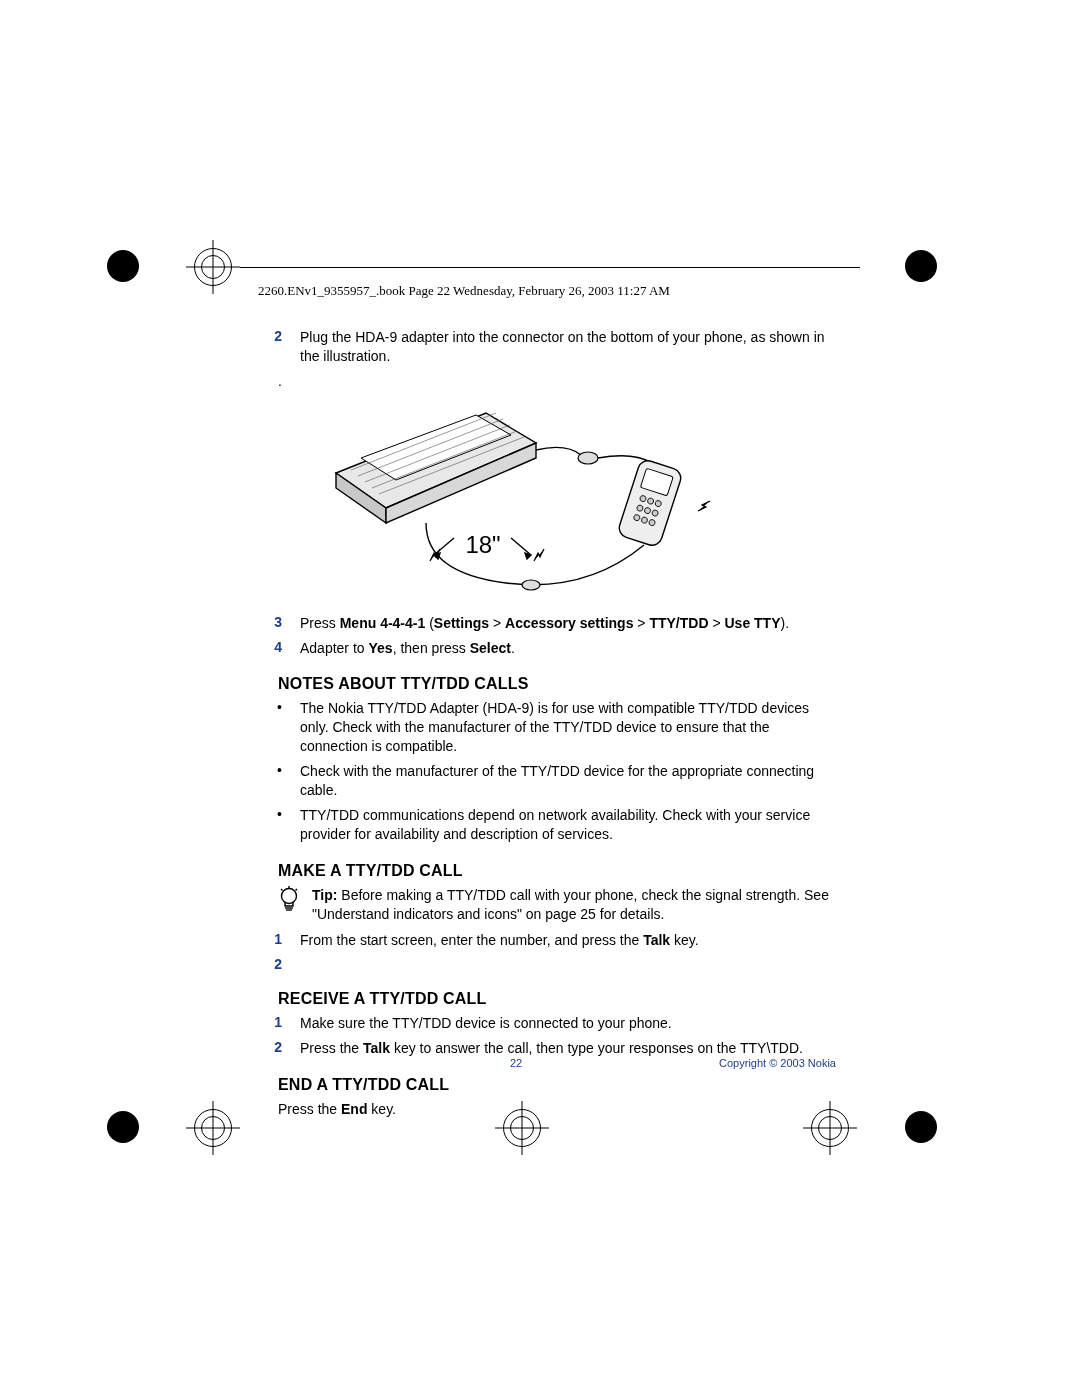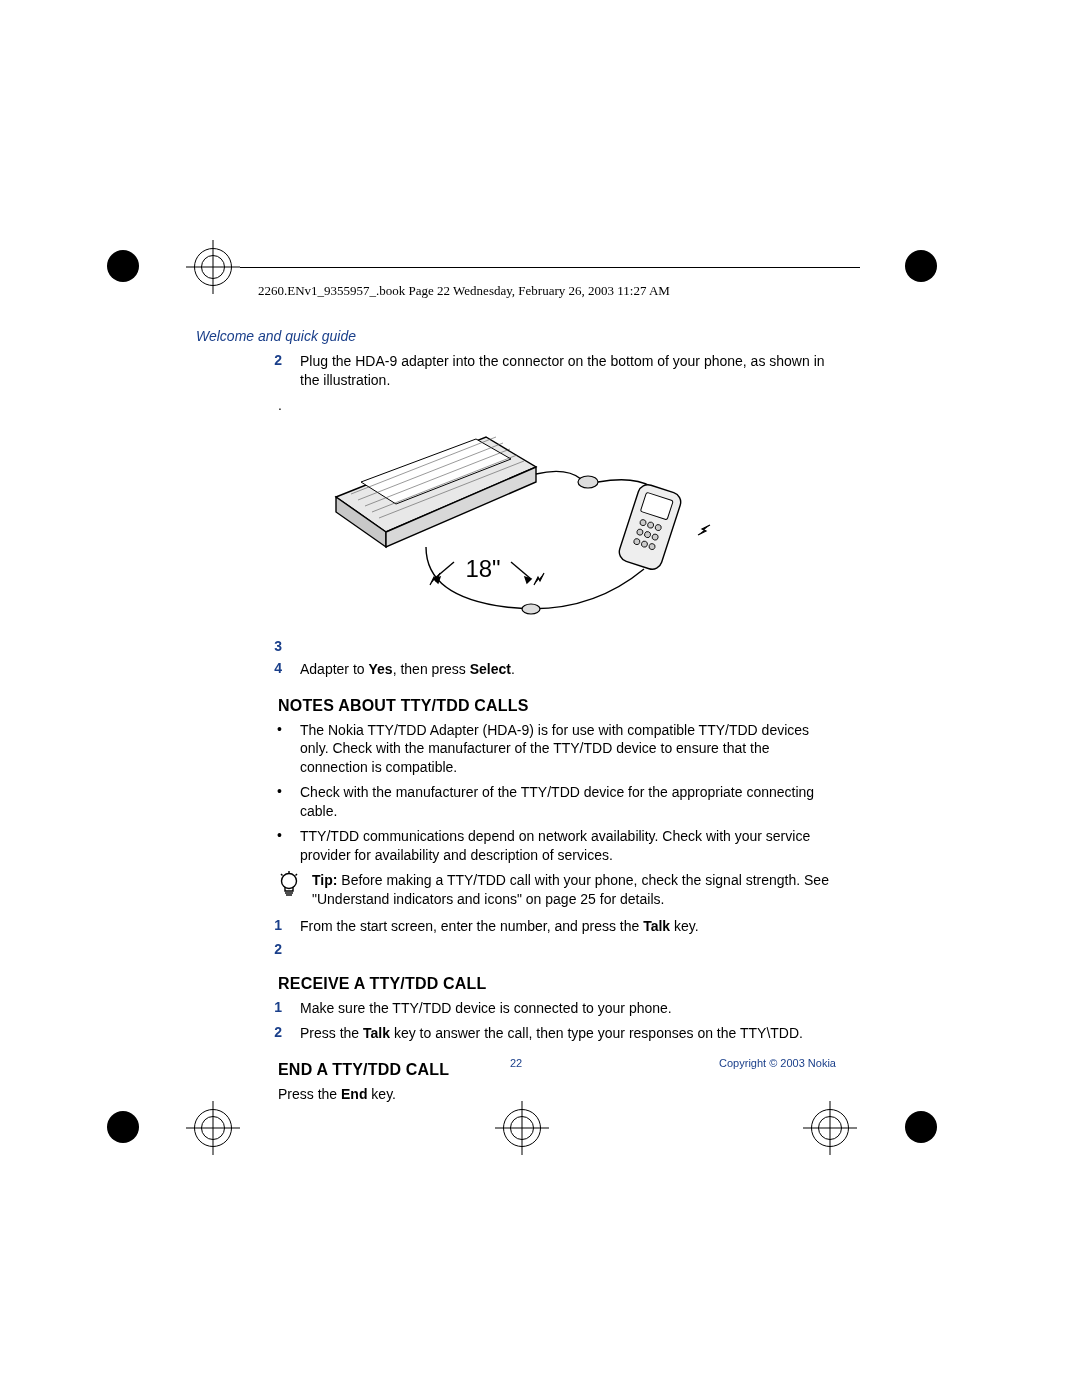--- a/index.html
+++ b/index.html
@@ -178,21 +178,20 @@
     <div class="circ" style="width:36px;height:36px;"></div>
     <div class="circ" style="width:22px;height:22px;"></div>
   </div>
   <div class="header-line" style="left:240px; top:239px; width:620px;"></div>
   <div class="reg-dot" style="left:905px; top:222px;"></div>
 
   <div class="header-text" style="left:258px; top:255px;">2260.ENv1_9355957_.book  Page 22  Wednesday, February 26, 2003  11:27 AM</div>
 
   <div class="content">
 
-    <div class="section-header">Welcome and quick guide</div>
 
     <div class="num-item">
       <div class="num">2</div>
       <div class="txt">Plug the HDA-9 adapter into the connector on the bottom of your phone, as shown in the illustration.</div>
     </div>
     <div class="plain-line" style="padding-left:82px;">.</div>
 
     <div class="illustration">
       <svg width="420" height="190" viewBox="0 0 420 190">
 
@@ -248,20 +247,23 @@
         <g stroke="#000" stroke-width="1.2">
           <path d="M 124 158 l 4 -8 l 2 4 l 4 -8"></path>
           <path d="M 228 158 l 4 -8 l 2 4 l 4 -8"></path>
           <path d="M 392 108 l 8 -4 l -4 -2 l 8 -4"></path>
         </g>
       </svg>
     </div>
 
     <div class="num-item">
       <div class="num">3</div>
+      <div class="txt">
+        <span>Press </span><b>Menu 4-4-4-1</b><span> (</span><b>Settings</b><span> &gt; </span><b>Accessory settings</b><span> &gt; </span><b>TTY/TDD</b><span> &gt; </span><b>Use TTY</b><span>).</span>
+      </div>
     </div>
 
     <div class="num-item">
       <div class="num">4</div>
       <div class="txt">
         <span>Adapter to </span><b>Yes</b><span>, then press </span><b>Select</b><span>.</span>
       </div>
     </div>
 
     <div class="heading">NOTES ABOUT TTY/TDD CALLS</div>
@@ -271,20 +273,21 @@
     </div>
     <div class="bullet-item">
       <div class="bullet">•</div>
       <div class="txt">Check with the manufacturer of the TTY/TDD device for the appropriate connecting cable.</div>
     </div>
     <div class="bullet-item">
       <div class="bullet">•</div>
       <div class="txt">TTY/TDD communications depend on network availability. Check with your service provider for availability and description of services.</div>
     </div>
 
+    <div class="heading">MAKE A TTY/TDD CALL</div>
     <div class="tip-row">
       <div class="icon-col">
         <svg width="22" height="28" viewBox="0 0 22 28">
           <circle cx="11" cy="10" r="7.5" fill="none" stroke="#000" stroke-width="1.4"></circle>
           <path d="M 7 16 L 7 20 L 15 20 L 15 16" fill="none" stroke="#000" stroke-width="1.4"></path>
           <line x1="7" y1="22" x2="15" y2="22" stroke="#000" stroke-width="1.4"></line>
           <line x1="8" y1="24" x2="14" y2="24" stroke="#000" stroke-width="1.4"></line>
           <line x1="11" y1="0" x2="11" y2="2" stroke="#000" stroke-width="1.4"></line>
           <line x1="3" y1="3" x2="4.5" y2="4.5" stroke="#000" stroke-width="1.4"></line>
           <line x1="19" y1="3" x2="17.5" y2="4.5" stroke="#000" stroke-width="1.4"></line>

